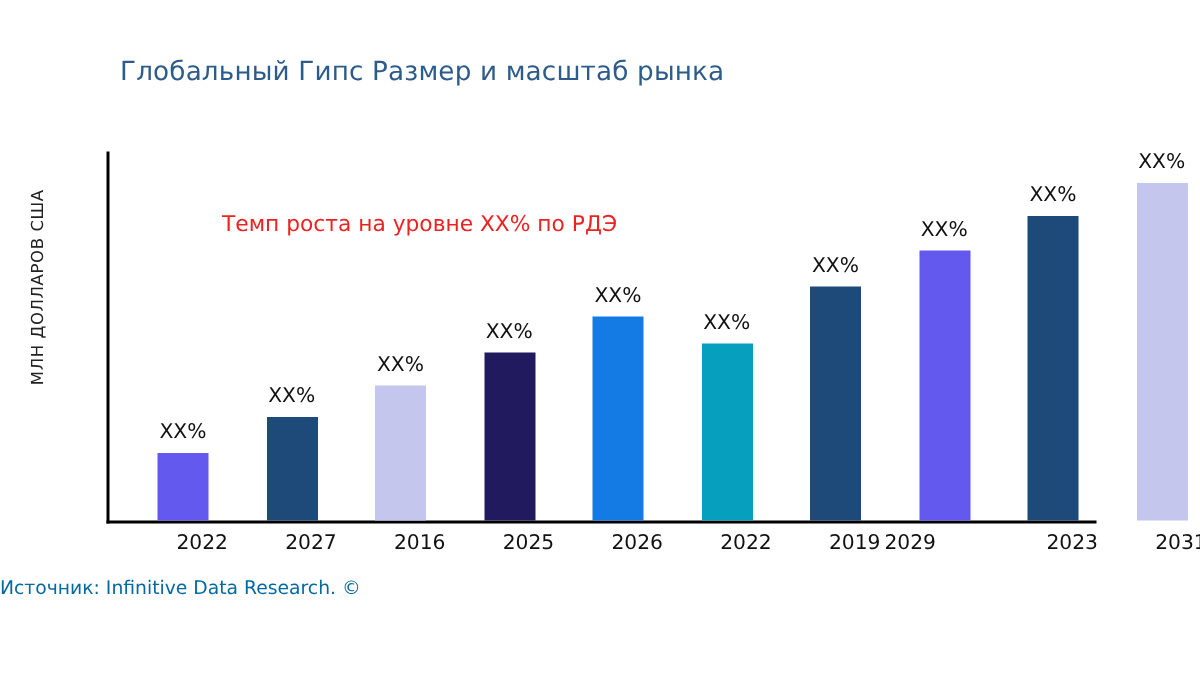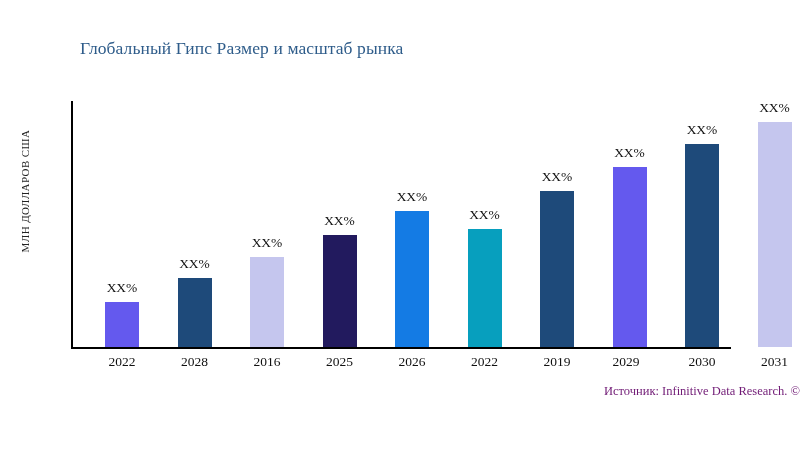--- a/index.html
+++ b/index.html
@@ -10,21 +10,20 @@
     width: 800px;
     height: 450px;
     background: #ffffff;
     font-family: "DejaVu Sans", "Liberation Sans", sans-serif;
     overflow: hidden;
   }
   #chart-root {
     position: relative;
     width: 800px;
     height: 316px;
-    font-family: Liberation Serif, serif;
   }
   #chart-title {
     position: absolute;
     left: 80px;
     top: 38px;
     font-size: 17.5px;
     color: #2E5C8A;
     letter-spacing: 0.1px;
     white-space: nowrap;
   }
@@ -88,43 +87,44 @@
     width: 60px;
     text-align: center;
     font-size: 13.5px;
     color: #111111;
     white-space: nowrap;
   }
   .tick-label {
     position: absolute;
     top: 354px;
     width: 60px;
-    text-align: center;
+    text-align: right;
     font-size: 13.5px;
     color: #111111;
   }
   #source-note {
     position: absolute;
     left: 0;
     top: 384px;
     width: 800px;
-    text-align: right;
+    text-align: left;
     font-size: 12.5px;
-    color: #701a75;
+    color: #0369a1;
   }
 </style>
 </head>
 <body>
 
 <div id="chart-root">
 
   <div id="chart-title">Глобальный Гипс Размер и масштаб рынка</div>
 
   <div id="y-axis-label">МЛН ДОЛЛАРОВ США</div>
 
+  <div id="growth-note">Темп роста на уровне XX% по РДЭ</div>
 
   <div id="axis-y-line"></div>
   <div id="axis-x-line"></div>
 
   <div id="plot-area"></div>
 
   <div id="bars-layer">
       <div class="bar-group" style="left: 105px; top: 302px; height: 45px;">
         <div class="bar" style="height: 45px; background: rgb(100, 89, 238);"></div>
         <div class="bar-value" style="top: -22px;">XX%</div>
@@ -161,26 +161,26 @@
         <div class="bar" style="height: 203px; background: rgb(30, 74, 122);"></div>
         <div class="bar-value" style="top: -22px;">XX%</div>
       </div>
       <div class="bar-group" style="left: 757.5px; top: 122px; height: 225px;">
         <div class="bar" style="height: 225px; background: rgb(197, 198, 238);"></div>
         <div class="bar-value" style="top: -22px;">XX%</div>
       </div>
     </div>
   <div id="ticks-layer">
       <div class="tick-label" style="left: 92px;">2022</div>
-      <div class="tick-label" style="left: 164.5px;">2028</div>
+      <div class="tick-label" style="left: 164.5px;">2027</div>
       <div class="tick-label" style="left: 237px;">2016</div>
       <div class="tick-label" style="left: 309.5px;">2025</div>
       <div class="tick-label" style="left: 382px;">2026</div>
       <div class="tick-label" style="left: 454.5px;">2022</div>
       <div class="tick-label" style="left: 527px;">2019</div>
-      <div class="tick-label" style="left: 596px;">2029</div>
-      <div class="tick-label" style="left: 672px;">2030</div>
+      <div class="tick-label" style="left: 564px;">2029</div>
+      <div class="tick-label" style="left: 672px;">2023</div>
       <div class="tick-label" style="left: 744.5px;">2031</div>
     </div>
 
   <div id="source-note">Источник: Infinitive Data Research. ©</div>
 
 </div>
 
 </body></html>

